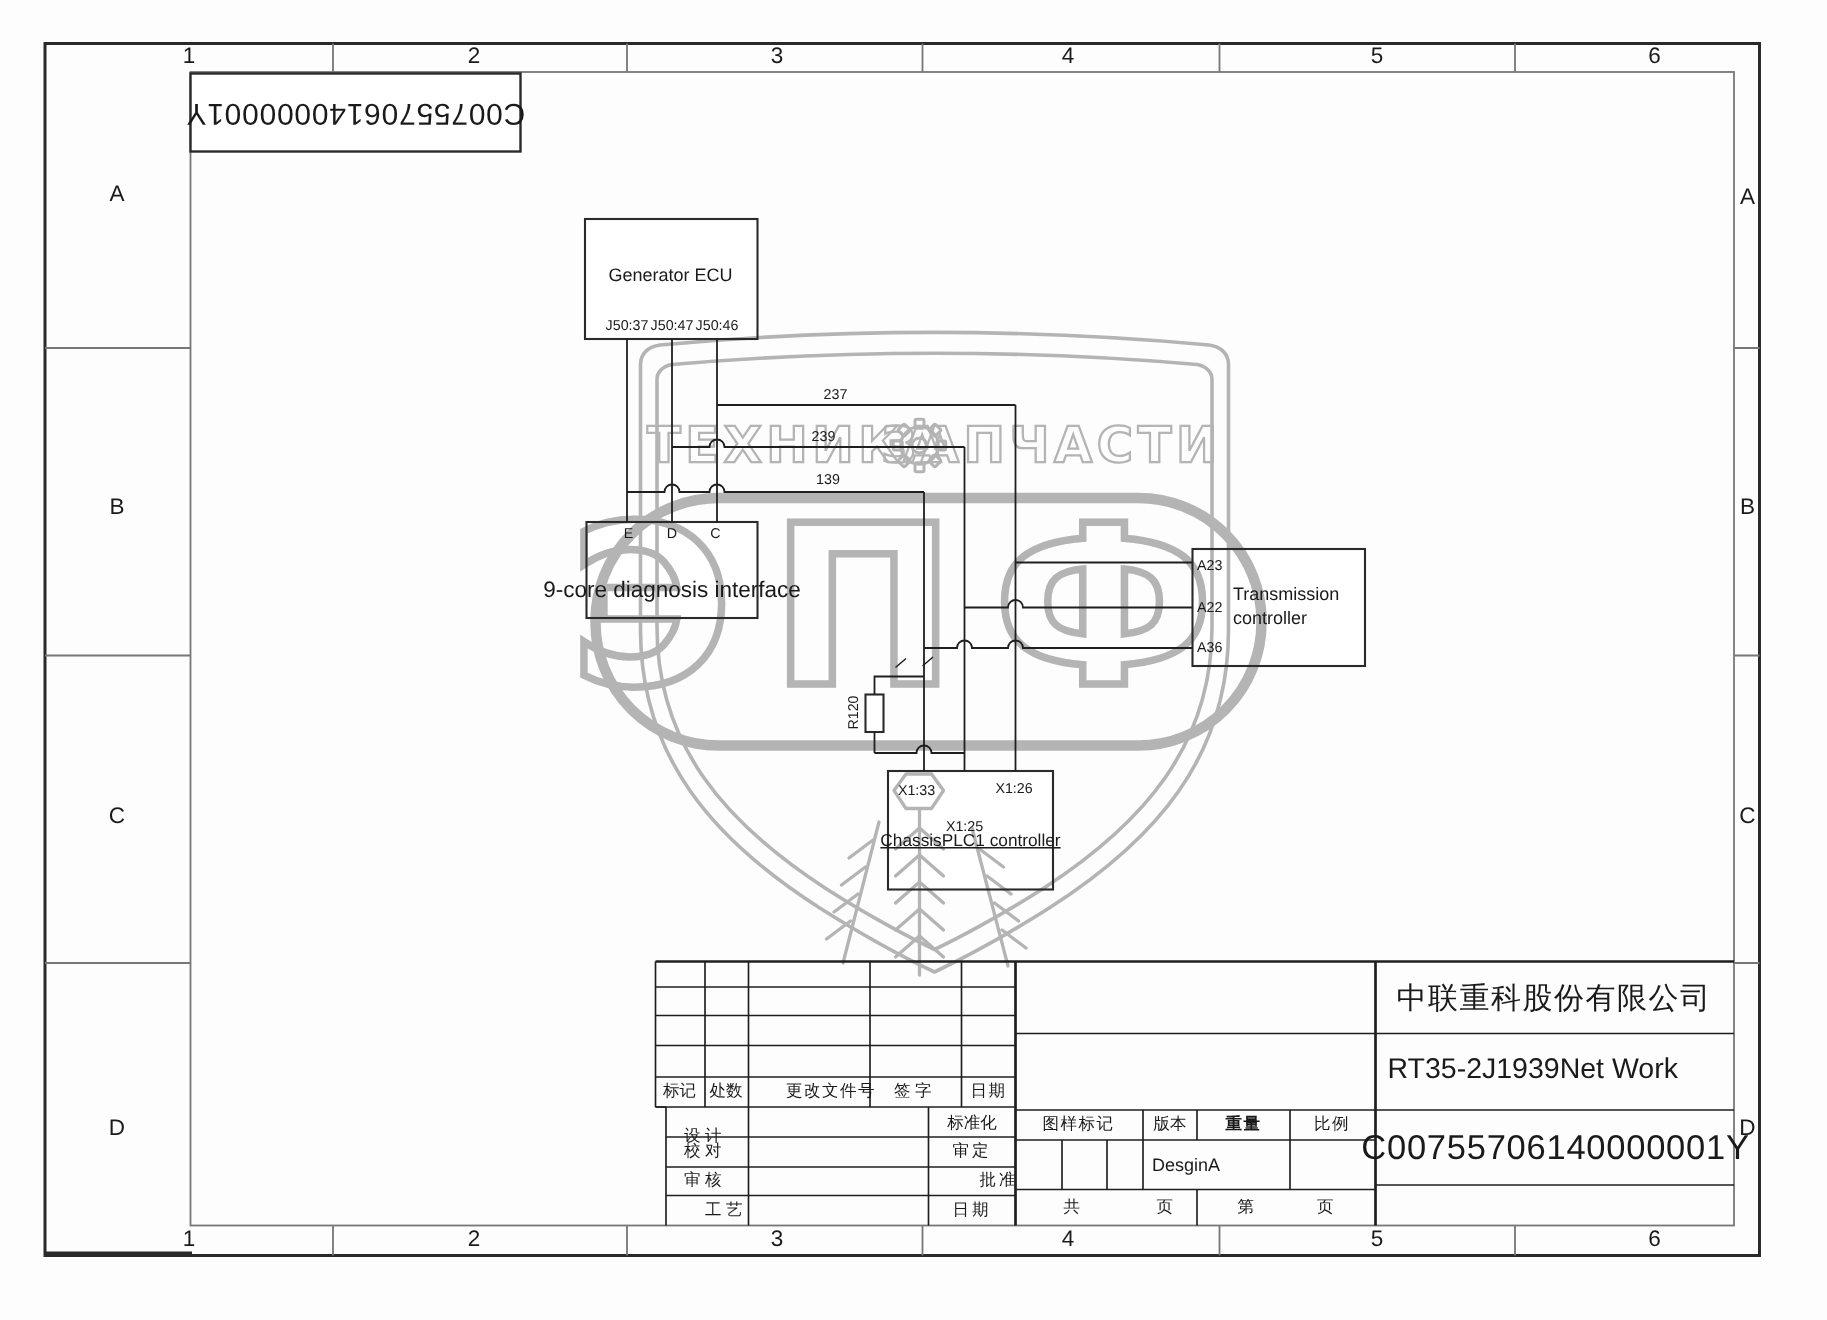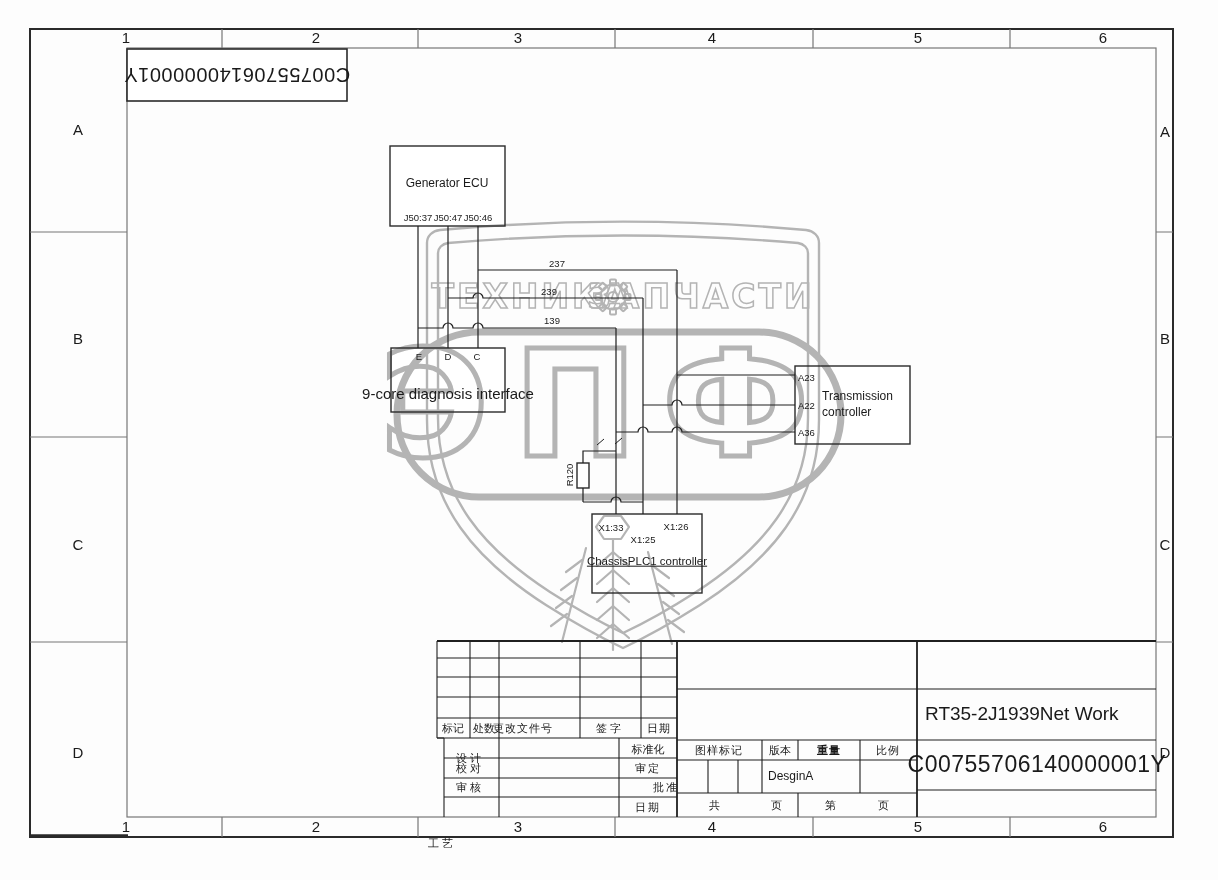--- a/index.html
+++ b/index.html
@@ -174,48 +174,49 @@
   <div class="lbl pin" style="left:448px;top:357px;">D</div>
   <div class="lbl pin" style="left:477px;top:357px;">C</div>
   <div class="lbl" style="left:448px;top:394px;font-size:15px;">9-core diagnosis interface</div>
 
   <div class="lbl pin lbl-l" style="left:798px;top:378px;">A23</div>
   <div class="lbl pin lbl-l" style="left:798px;top:406px;">A22</div>
   <div class="lbl pin lbl-l" style="left:798px;top:433px;">A36</div>
   <div class="lbl lbl-l wrapbox" style="left:822px;top:404px;font-size:12px;">Transmission controller</div>
 
   <div class="lbl pin" style="left:611px;top:528px;">X1:33</div>
-  <div class="lbl pin" style="left:643px;top:540px;">X1:25</div>
+  <div class="lbl pin" style="left:643px;top:552px;">X1:25</div>
   <div class="lbl pin" style="left:676px;top:527px;">X1:26</div>
   <div class="lbl" style="left:647px;top:561px;font-size:11.5px;text-decoration:underline;">ChassisPLC1 controller</div>
 
   <div class="lbl tb" style="left:453px;top:728px;letter-spacing:0;">标记</div>
   <div class="lbl tb" style="left:484px;top:728px;letter-spacing:0;">处数</div>
-  <div class="lbl tb" style="left:523px;top:728px;">更改文件号</div>
+  <div class="lbl tb" style="left:554px;top:728px;">更改文件号</div>
   <div class="lbl tb" style="left:610px;top:728px;letter-spacing:3px;">签字</div>
   <div class="lbl tb" style="left:659px;top:728px;">日期</div>
 
   <div class="lbl tb" style="left:470px;top:748px;letter-spacing:3px;margin-top:10px;">设计</div>
   <div class="lbl tb" style="left:470px;top:768px;letter-spacing:3px;">校对</div>
   <div class="lbl tb" style="left:470px;top:787px;letter-spacing:3px;">审核</div>
-  <div class="lbl tb" style="left:442px;top:807px;letter-spacing:3px;margin-top:36px;">工艺</div>
+  <div class="lbl tb" style="left:484px;top:807px;letter-spacing:3px;">工艺</div>
 
   <div class="lbl tb" style="left:648px;top:749px;letter-spacing:0;">标准化</div>
   <div class="lbl tb" style="left:648px;top:768px;letter-spacing:2px;">审定</div>
   <div class="lbl tb" style="left:648px;top:787px;letter-spacing:2px;margin-left:18px;">批准</div>
   <div class="lbl tb" style="left:648px;top:807px;letter-spacing:2px;">日期</div>
 
   <div class="lbl tb" style="left:719px;top:750px;">图样标记</div>
   <div class="lbl tb" style="left:780px;top:750px;letter-spacing:0;">版本</div>
   <div class="lbl tb" style="left:829px;top:750px;font-weight:bold;">重量</div>
   <div class="lbl tb" style="left:888px;top:750px;">比例</div>
 
   <div class="lbl lbl-l" style="left:768px;top:777px;font-size:12px;">DesginA</div>
 
   <div class="lbl tb" style="left:715px;top:805px;">共</div>
   <div class="lbl tb" style="left:777px;top:805px;">页</div>
   <div class="lbl tb" style="left:831px;top:805px;">第</div>
   <div class="lbl tb" style="left:884px;top:805px;">页</div>
 
+  <div class="lbl" style="left:1036px;top:666px;font-size:20px;letter-spacing:1px;">中联重科股份有限公司</div>
   <div class="lbl lbl-l" style="left:925px;top:714px;font-size:19px;">RT35-2J1939Net Work</div>
   <div class="lbl" style="left:1037px;top:765px;font-size:23px;letter-spacing:0.5px;">C00755706140000001Y</div>
 
 </div>
 
 </body></html>

